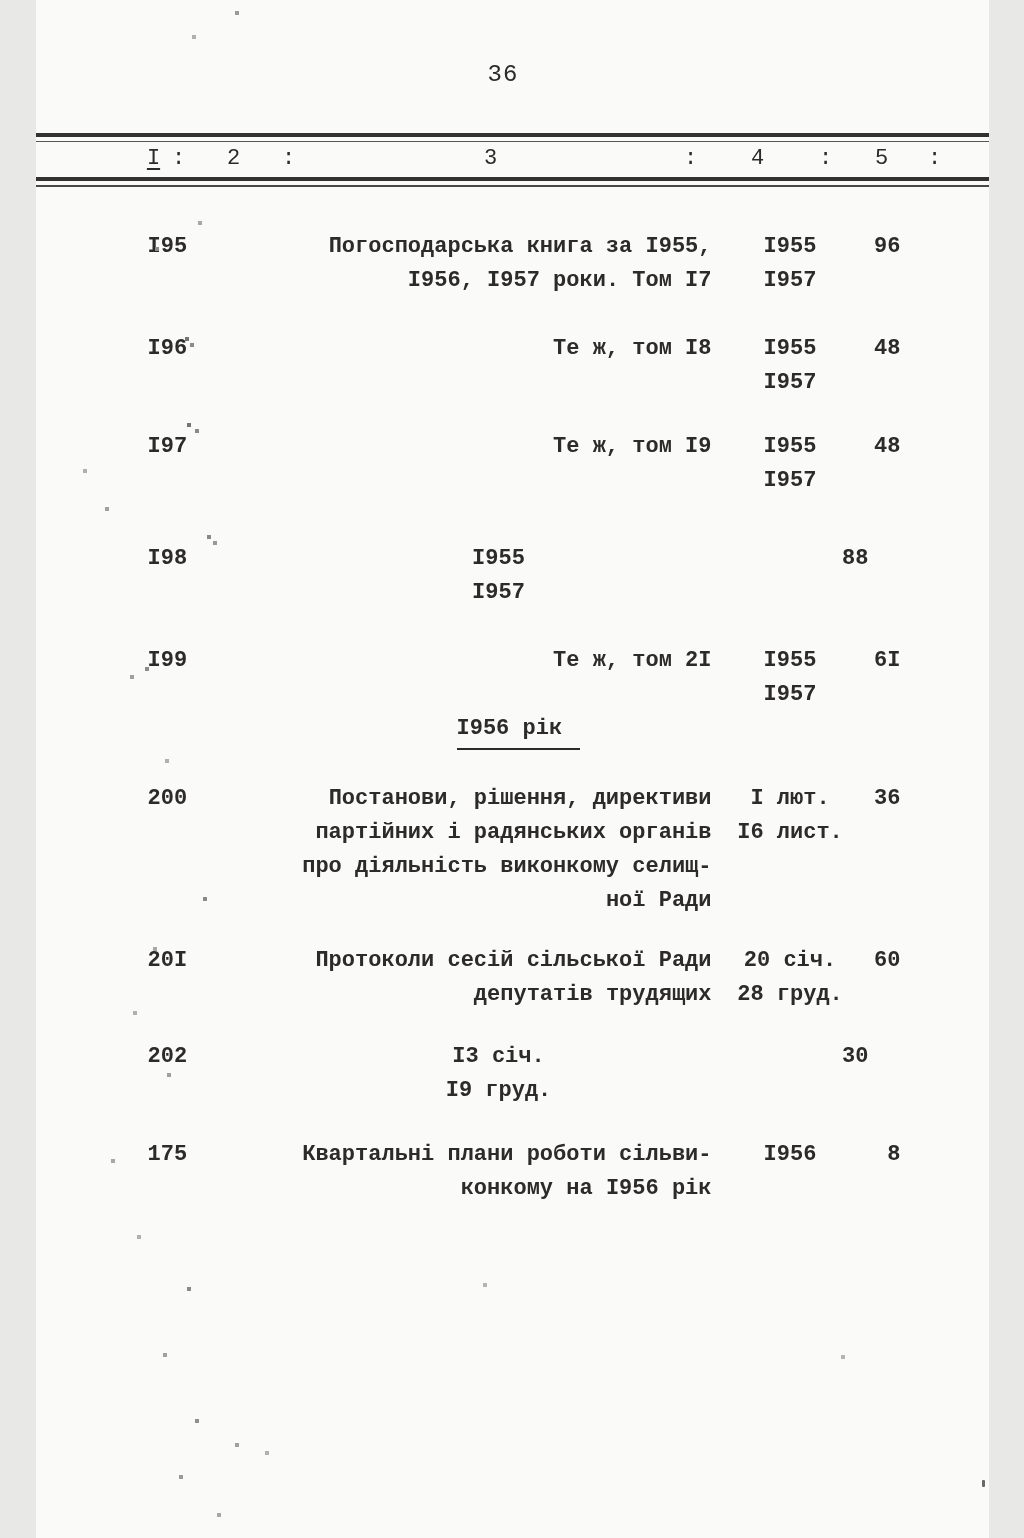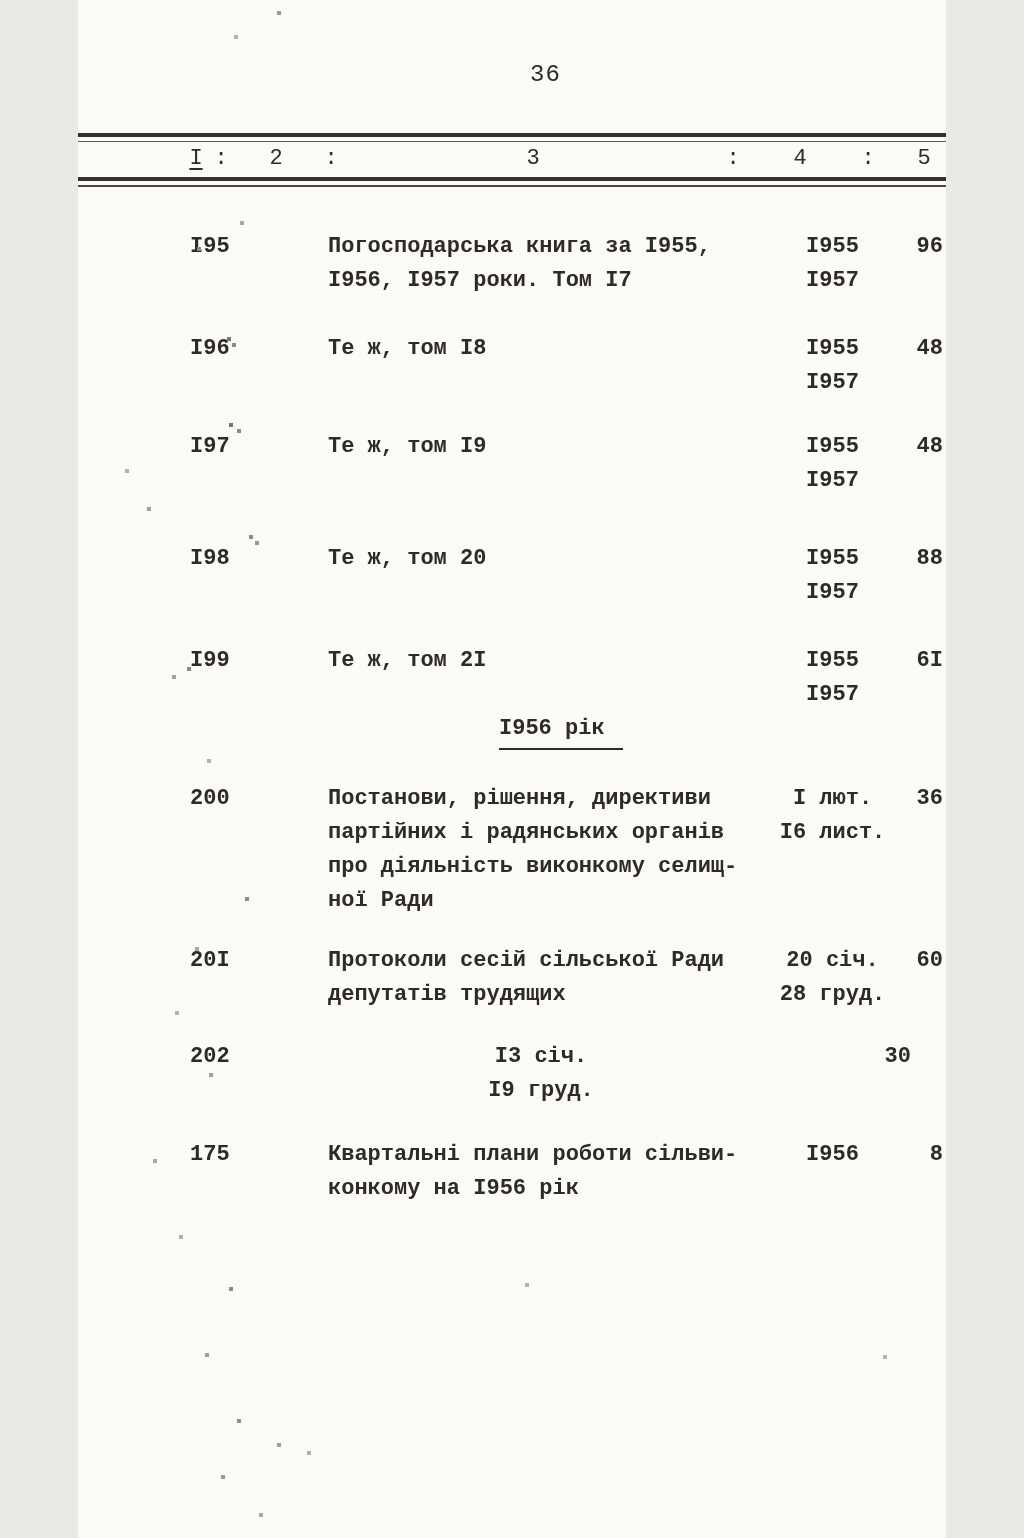--- a/index.html
+++ b/index.html
@@ -1,18 +1,18 @@
 <!DOCTYPE html>
 <html><head>
 <meta charset="utf-8">
 <style>
   html, body { margin: 0; padding: 0; background: #e8e8e6; }
   .page {
     position: relative;
-    width: 868px;
+    width: 953px;
     height: 1538px;
     margin: 0 auto;
     background: #fafaf8;
     overflow: hidden;
     font-family: "Liberation Mono", "DejaVu Sans Mono", monospace;
     color: #2d2b29;
     font-size: 22px;
     line-height: 34px;
   }
   .page-number {
@@ -50,21 +50,21 @@
   .hc-6  { left: 961px; }
 
   .content { position: absolute; top: 186px; left: 0; width: 1024px; font-weight: bold; }
   .entry {
     display: grid;
     grid-template-columns: 138px 426px 157px 32px;
     padding-left: 112px;
     align-items: start;
   }
   .entry .c-num   { white-space: pre-line; }
-  .entry .c-desc  { white-space: pre-line; }
+  .entry .c-desc  { white-space: pre-line; text-align: right; }
   .entry .c-dates { white-space: pre-line; text-align: center; }
   .entry .c-sheets{ white-space: pre-line; justify-self: end; }
 
   .e195 { margin-top: 44px; }
   .e196 { margin-top: 34px; }
   .e197 { margin-top: 30px; }
   .e198 { margin-top: 44px; }
   .e199 { margin-top: 34px; }
   .section-heading { margin-left: 421px; }
   .section-heading .heading-text {
@@ -176,21 +176,20 @@
     <div class="entry e197">
       <span class="c-num">I97</span>
       <span class="c-desc">Те ж, том I9</span>
       <span class="c-dates">I955
 I957</span>
       <span class="c-sheets">48</span>
     </div>
 
     <div class="entry e198">
       <span class="c-num">I98</span>
-      <span class="c-desc">Те ж, том 20</span>
       <span class="c-dates">I955
 I957</span>
       <span class="c-sheets">88</span>
     </div>
 
     <div class="entry e199">
       <span class="c-num">I99</span>
       <span class="c-desc">Те ж, том 2I</span>
       <span class="c-dates">I955
 I957</span>

